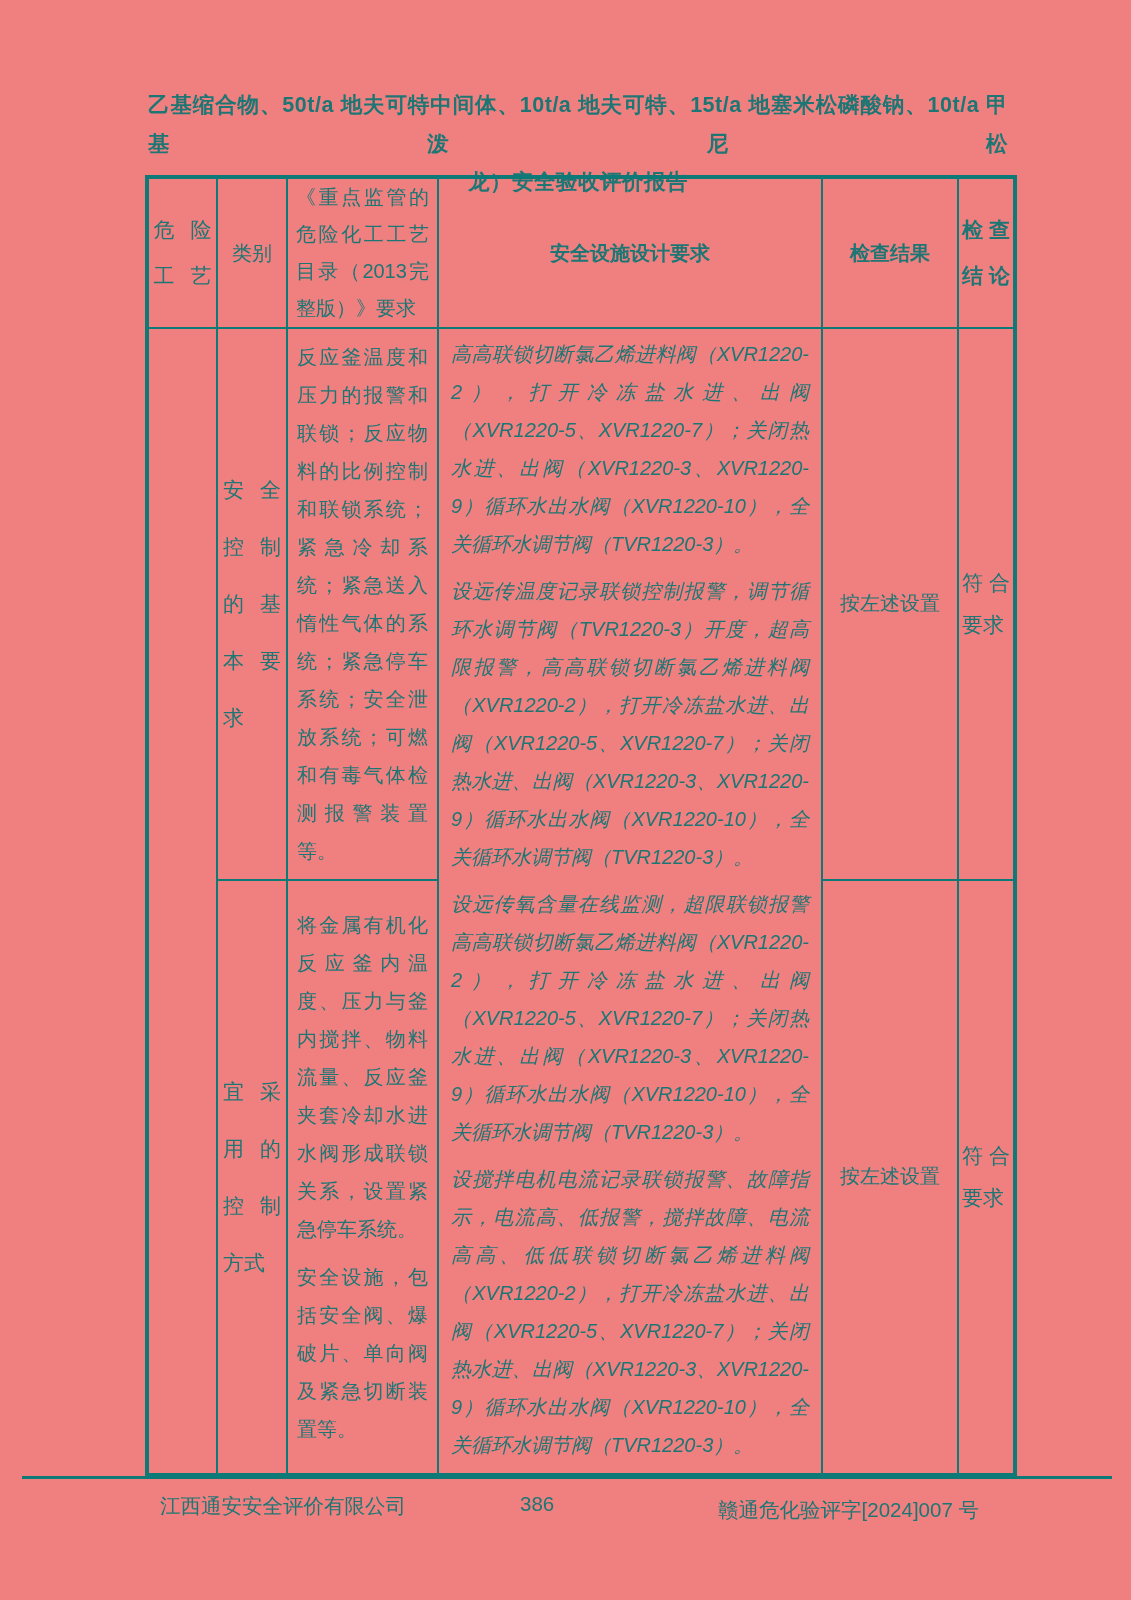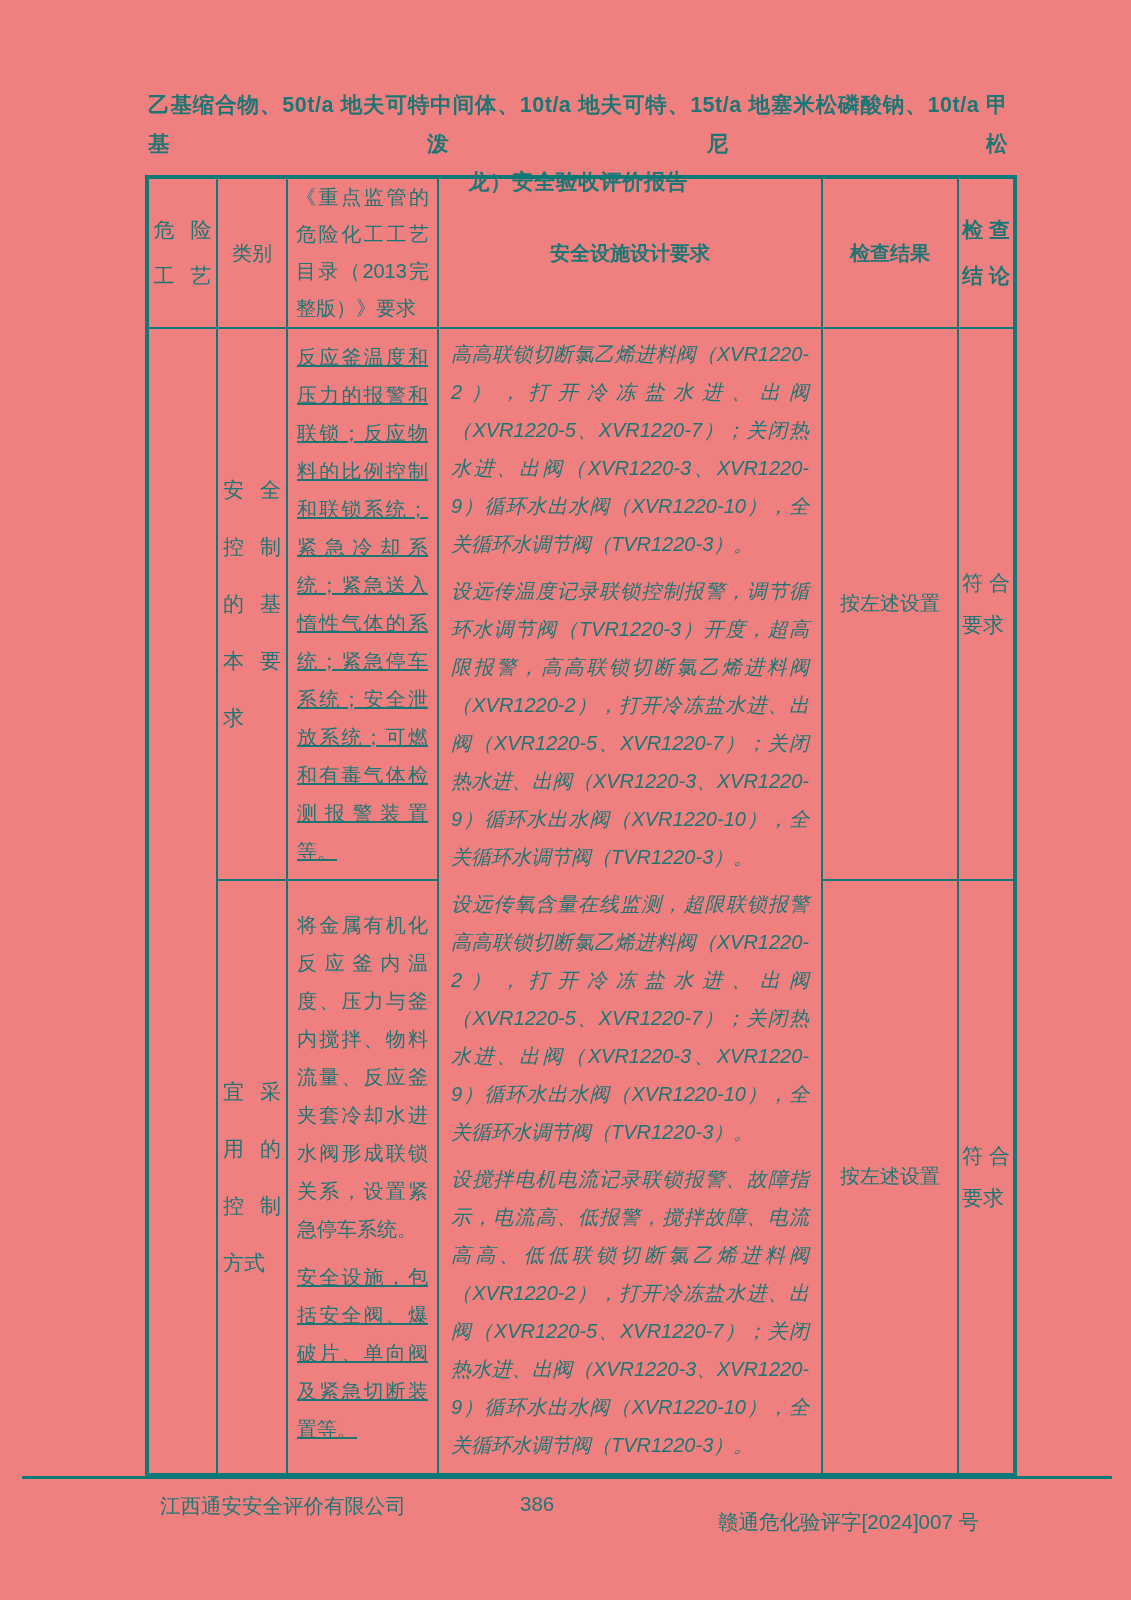--- a/index.html
+++ b/index.html
@@ -51,21 +51,21 @@
   }
   .v2.small{width:48px;line-height:46px;}
   .v2.jlast{text-align-last:justify;}
   
   .cat{
     padding:0 9px;
     text-align:justify;text-justify:inter-ideograph;
     line-height:38px;font-size:20px;
   }
   .cat p{margin:0 0 10px;}
-  .cat p:last-child{margin-bottom:0;text-decoration:underline;}
+  .cat p:last-child{margin-bottom:0;}
   
   th.catalog{
     padding:0 8px;
     text-align:justify;text-justify:inter-ideograph;
     line-height:37px;font-size:20px;
   }
   
   td.design{
     vertical-align:top;
     padding:6px 12px 0 12px;
@@ -77,21 +77,21 @@
     line-height:38px;font-size:20px;
   }
   
   .footer-rule{
     position:absolute;left:22px;top:1476px;width:1090px;height:3px;
     background:var(--border);
   }
   .footer{position:absolute;left:0;top:1492px;width:1001px;height:34px;font-size:20.5px;}
   .footer .company{position:absolute;left:160px;top:0;}
   .footer .page{position:absolute;left:520px;top:0;width:120px;}
-  .footer .docno{position:absolute;right:22px;top:16px;}
+  .footer .docno{position:absolute;right:22px;top:4px;}
 </style>
 </head>
 <body>
 
 <div class="title">
   <div class="fill">乙基缩合物、50t/a 地夫可特中间体、10t/a 地夫可特、15t/a 地塞米松磷酸钠、10t/a 甲基泼尼松</div>
   <div class="last">龙）安全验收评价报告</div>
 </div>
 
 <table class="audit">

